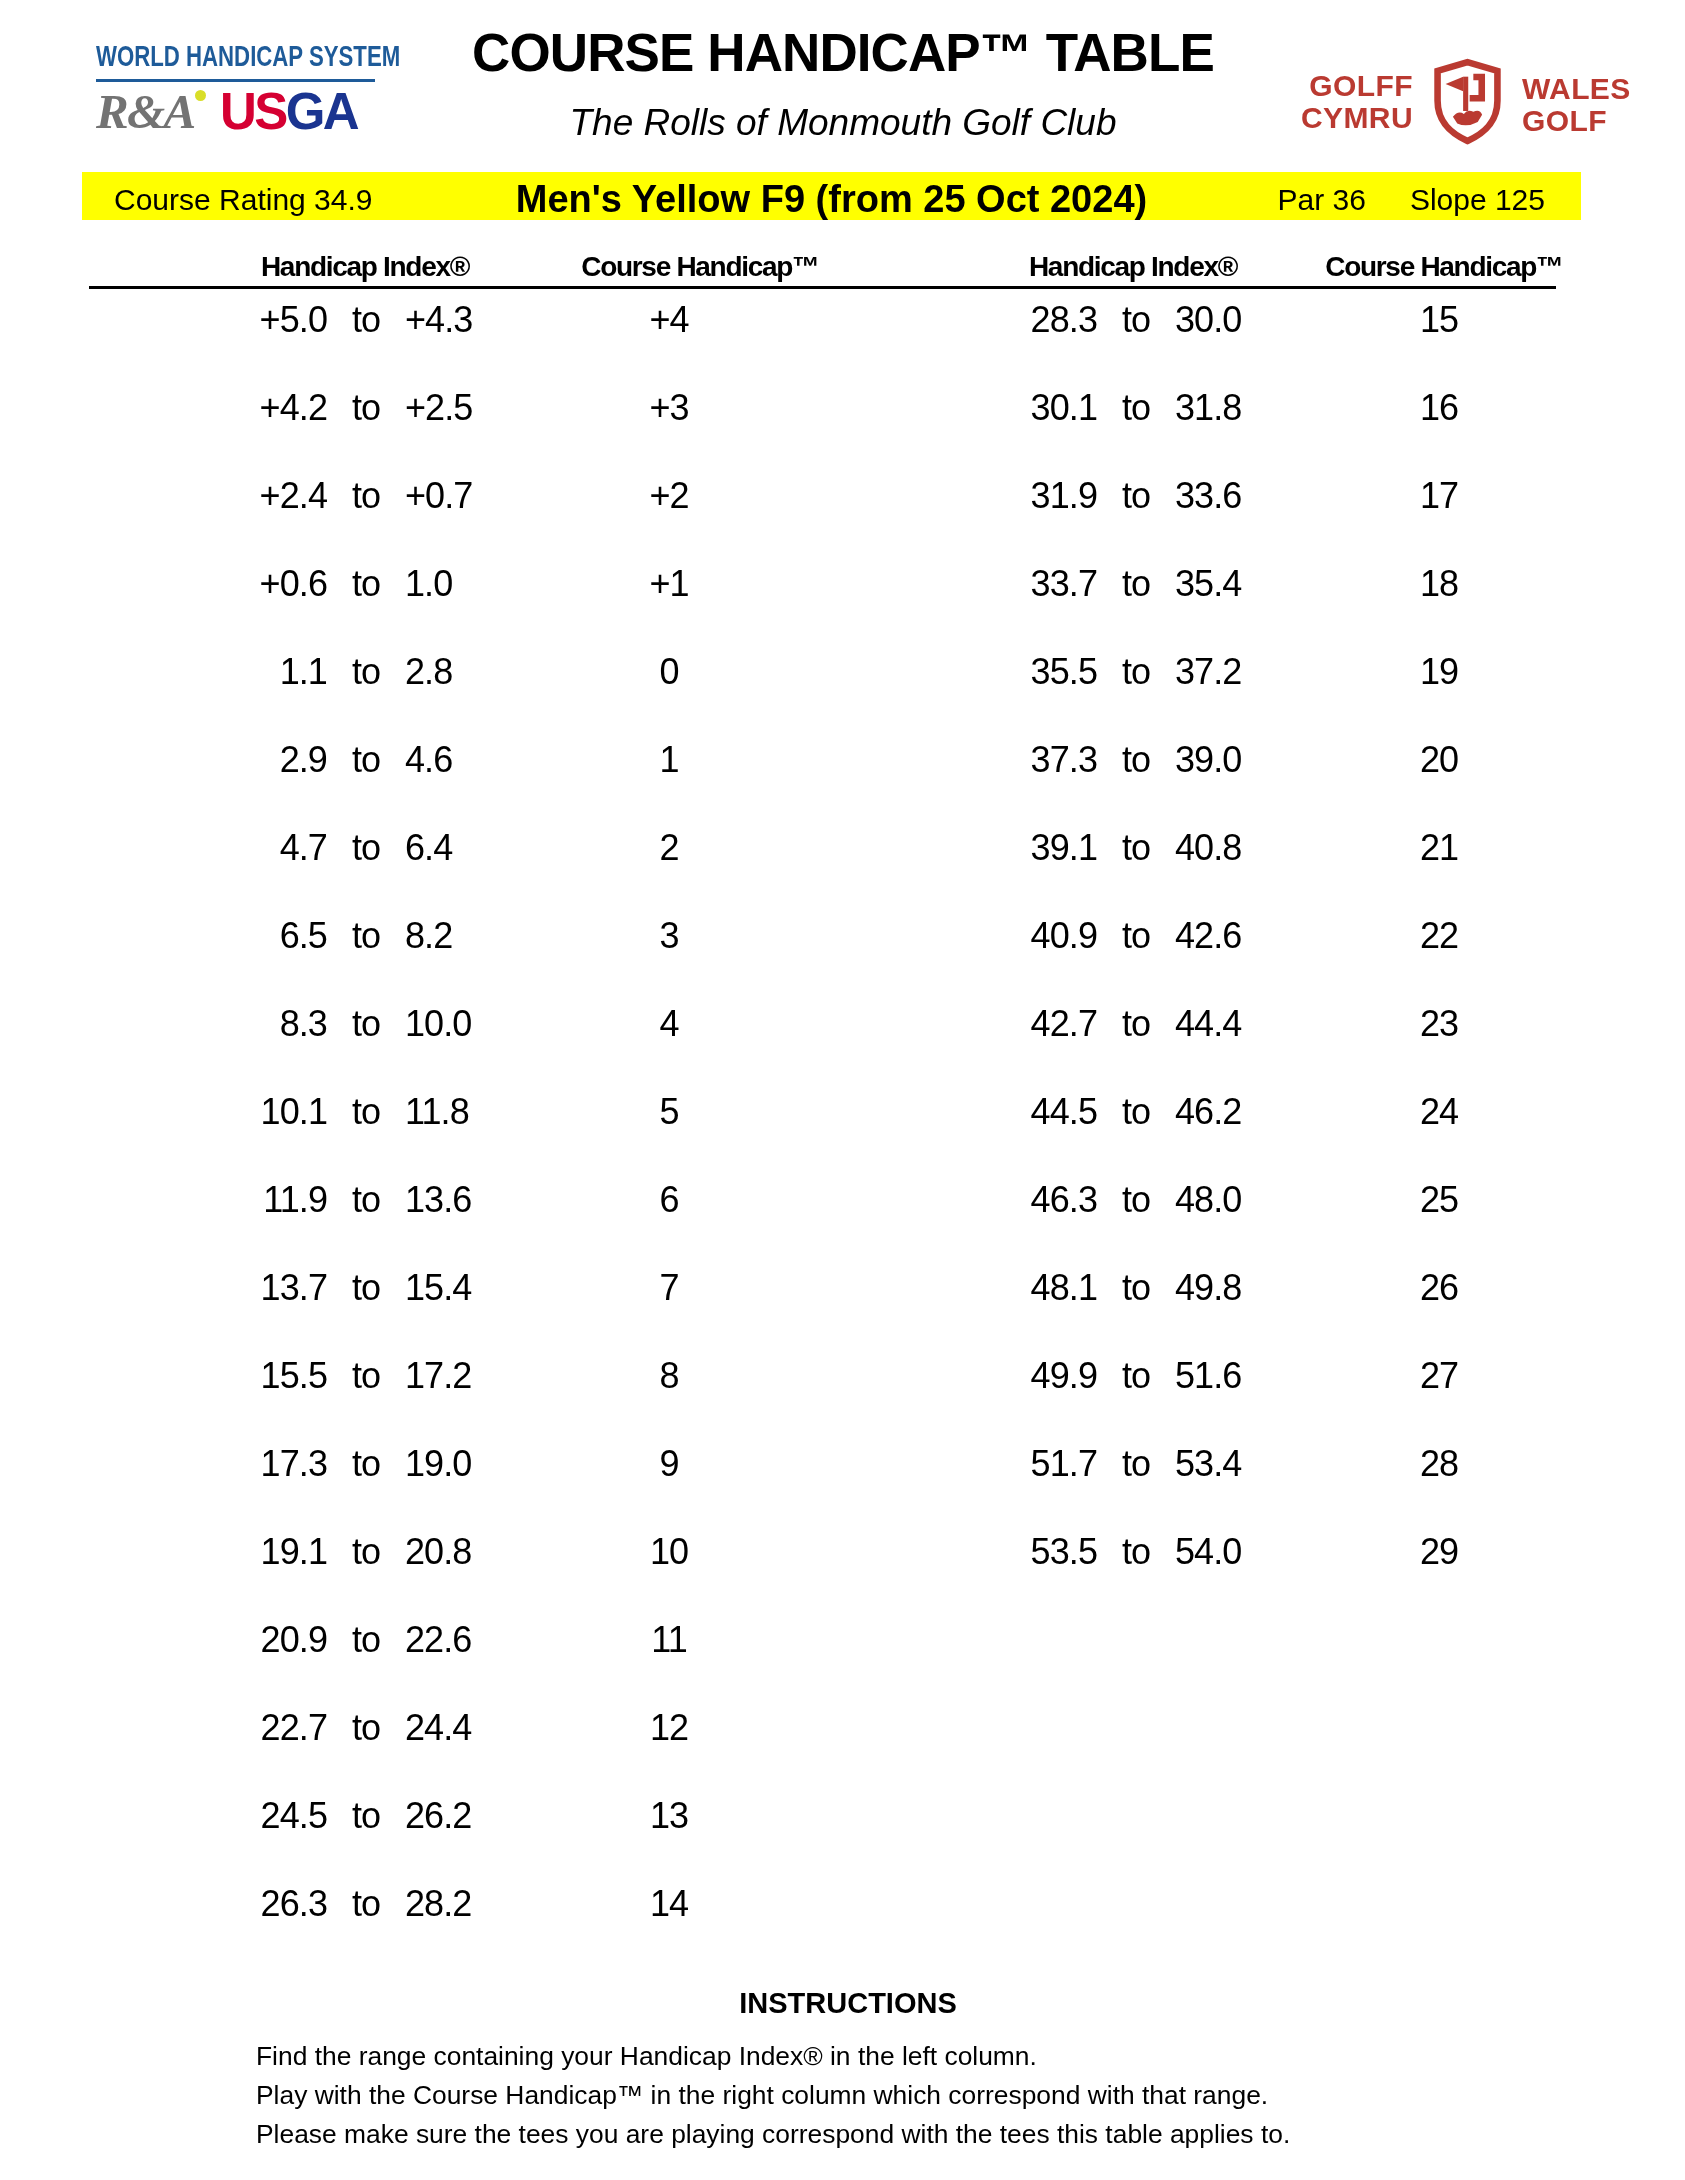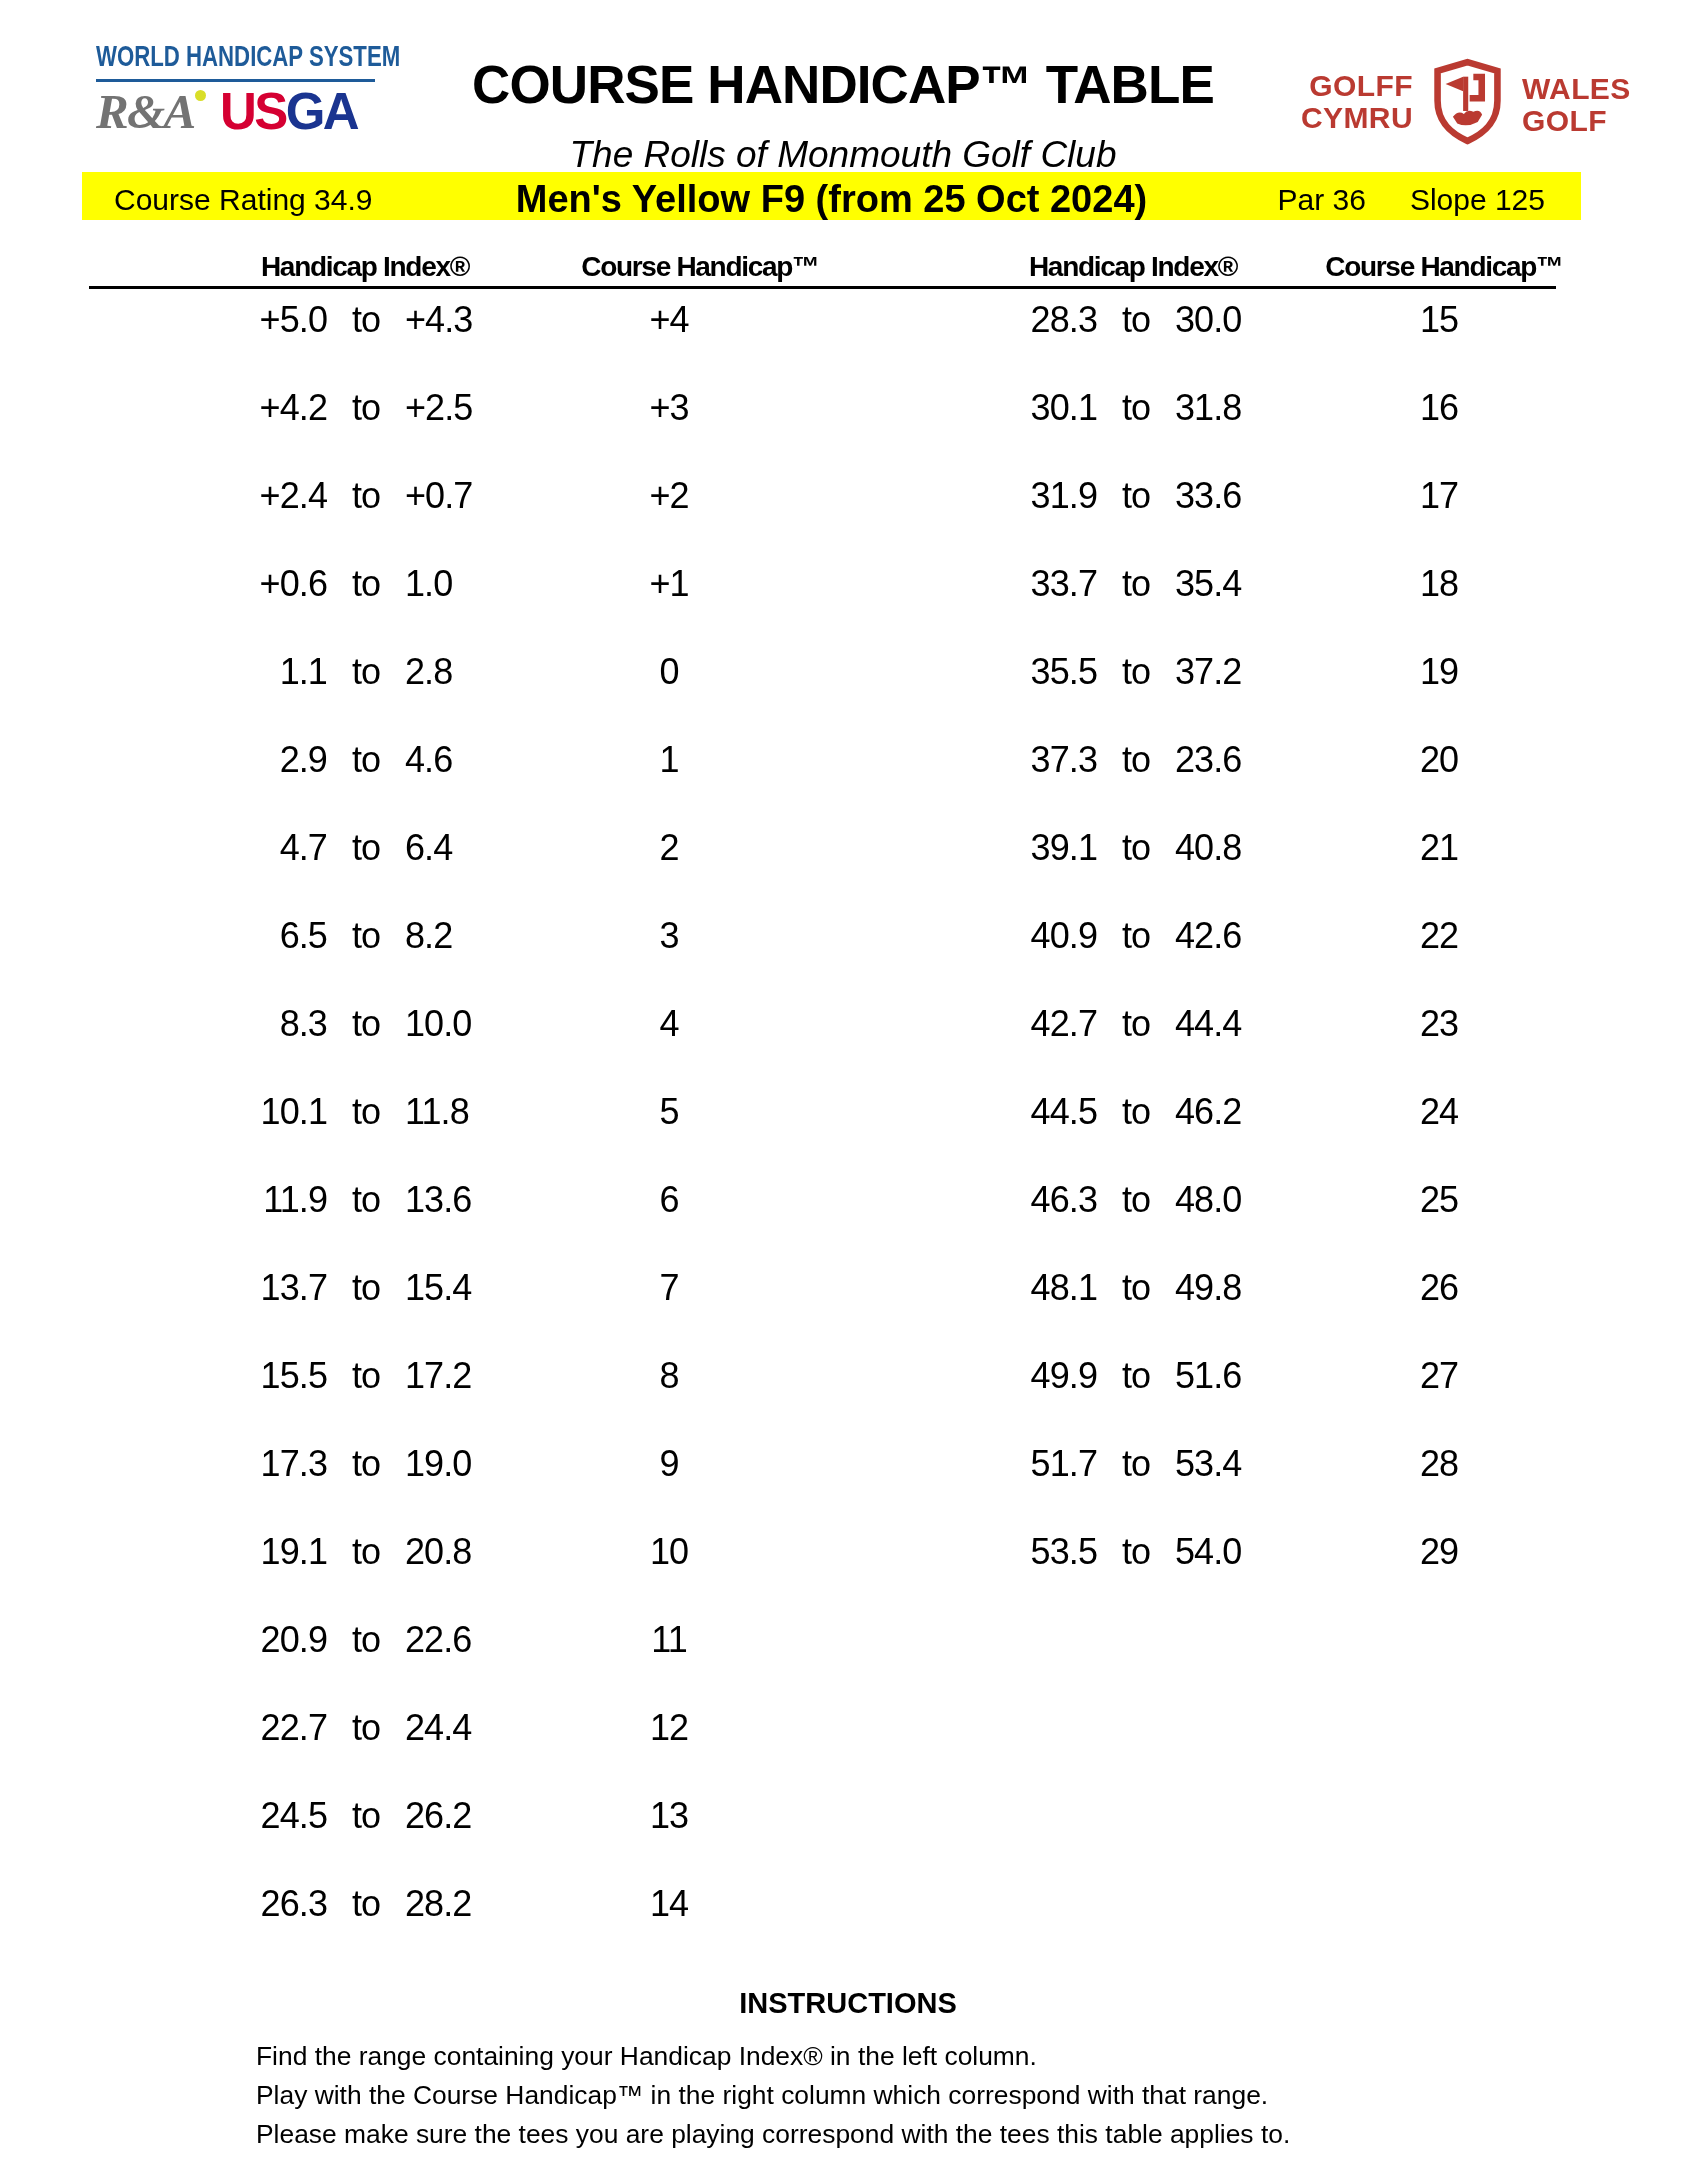--- a/index.html
+++ b/index.html
@@ -13,21 +13,21 @@
     transform:scaleX(0.74);transform-origin:left center;letter-spacing:0;}
   .whs-rule{height:2.6px;background:#1E5B99;width:279px;margin-top:6px;}
   .whs-logos{display:flex;align-items:flex-end;gap:25.6px;margin-top:5.1px;}
   .randa{font-family:Liberation Serif, serif;font-style:italic;font-weight:bold;
     font-size:49px;line-height:49px;color:#737373;position:relative;letter-spacing:-1.7px;}
   .randa-dot{position:absolute;right:-12px;top:3.4px;width:11px;height:11px;border-radius:50%;background:#D9DE28;}
   .usga{font-weight:bold;font-size:51px;line-height:49px;letter-spacing:-2.6px;}
   .usga-us{color:#D50032;} .usga-ga{color:#1A3490;}
   
   .title-block{position:absolute;left:0;top:22px;width:1686px;text-align:center;}
-  .main-title{font-size:53px;font-weight:bold;letter-spacing:-0.9px;margin-top:32px;}
+  .main-title{font-size:53px;font-weight:bold;letter-spacing:-0.9px;}
   .subtitle{font-size:37px;font-style:italic;margin-top:19px;}
   
   .wales-block{position:absolute;left:1301px;top:58px;display:flex;align-items:center;gap:18px;color:#BA3A31;}
   .wales-text{font-weight:bold;font-size:30px;line-height:32px;letter-spacing:0.4px;}
   .wales-left{text-align:right;}
   .wales-right{text-align:left;margin-top:6px;}
   .wales-shield{width:73px;height:87px;display:block;}
   
   .banner{position:absolute;left:82px;top:172px;width:1499px;height:48px;background:#FFFF00;}
   .banner-left{position:absolute;left:32px;top:0;height:55px;line-height:55px;font-size:30px;}
@@ -255,21 +255,21 @@
       <span class="hi">35.4</span>
     </div>
     <div class="cell range-cell">
       <span class="lo">35.5</span>
       <span class="to">to</span>
       <span class="hi">37.2</span>
     </div>
     <div class="cell range-cell">
       <span class="lo">37.3</span>
       <span class="to">to</span>
-      <span class="hi">23.6</span>
+      <span class="hi">39.0</span>
     </div>
     <div class="cell range-cell">
       <span class="lo">39.1</span>
       <span class="to">to</span>
       <span class="hi">40.8</span>
     </div>
     <div class="cell range-cell">
       <span class="lo">40.9</span>
       <span class="to">to</span>
       <span class="hi">42.6</span>

